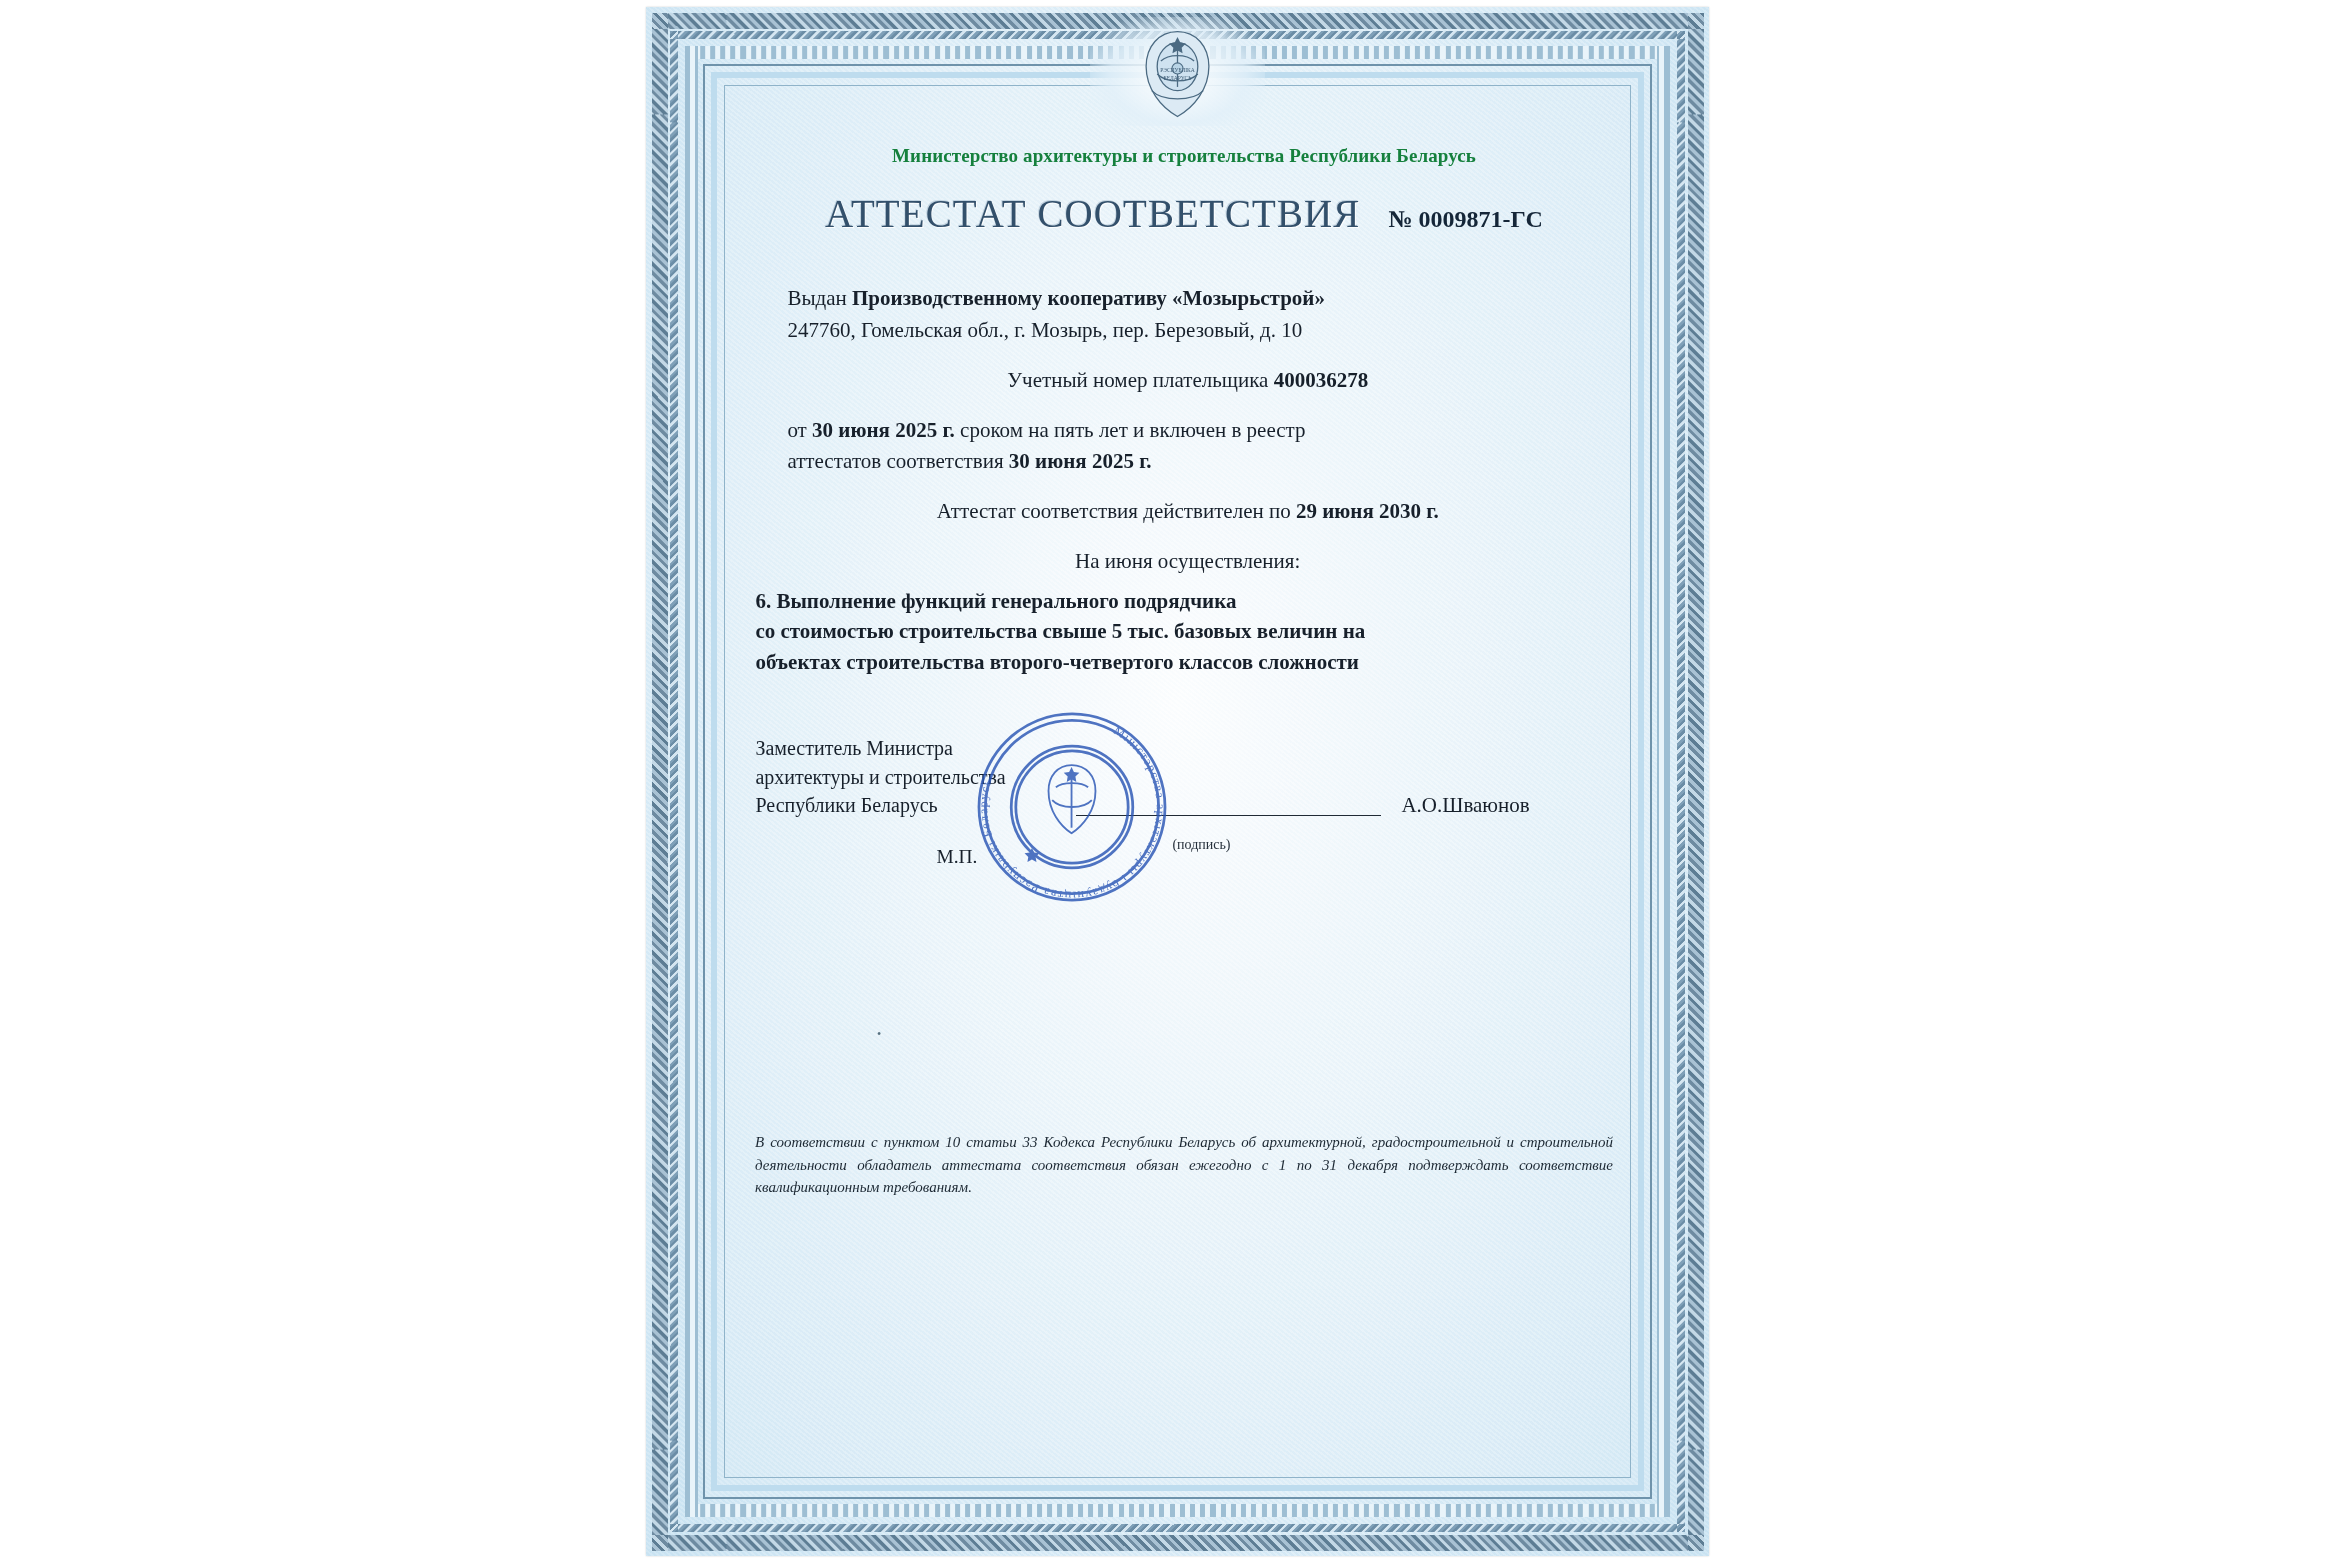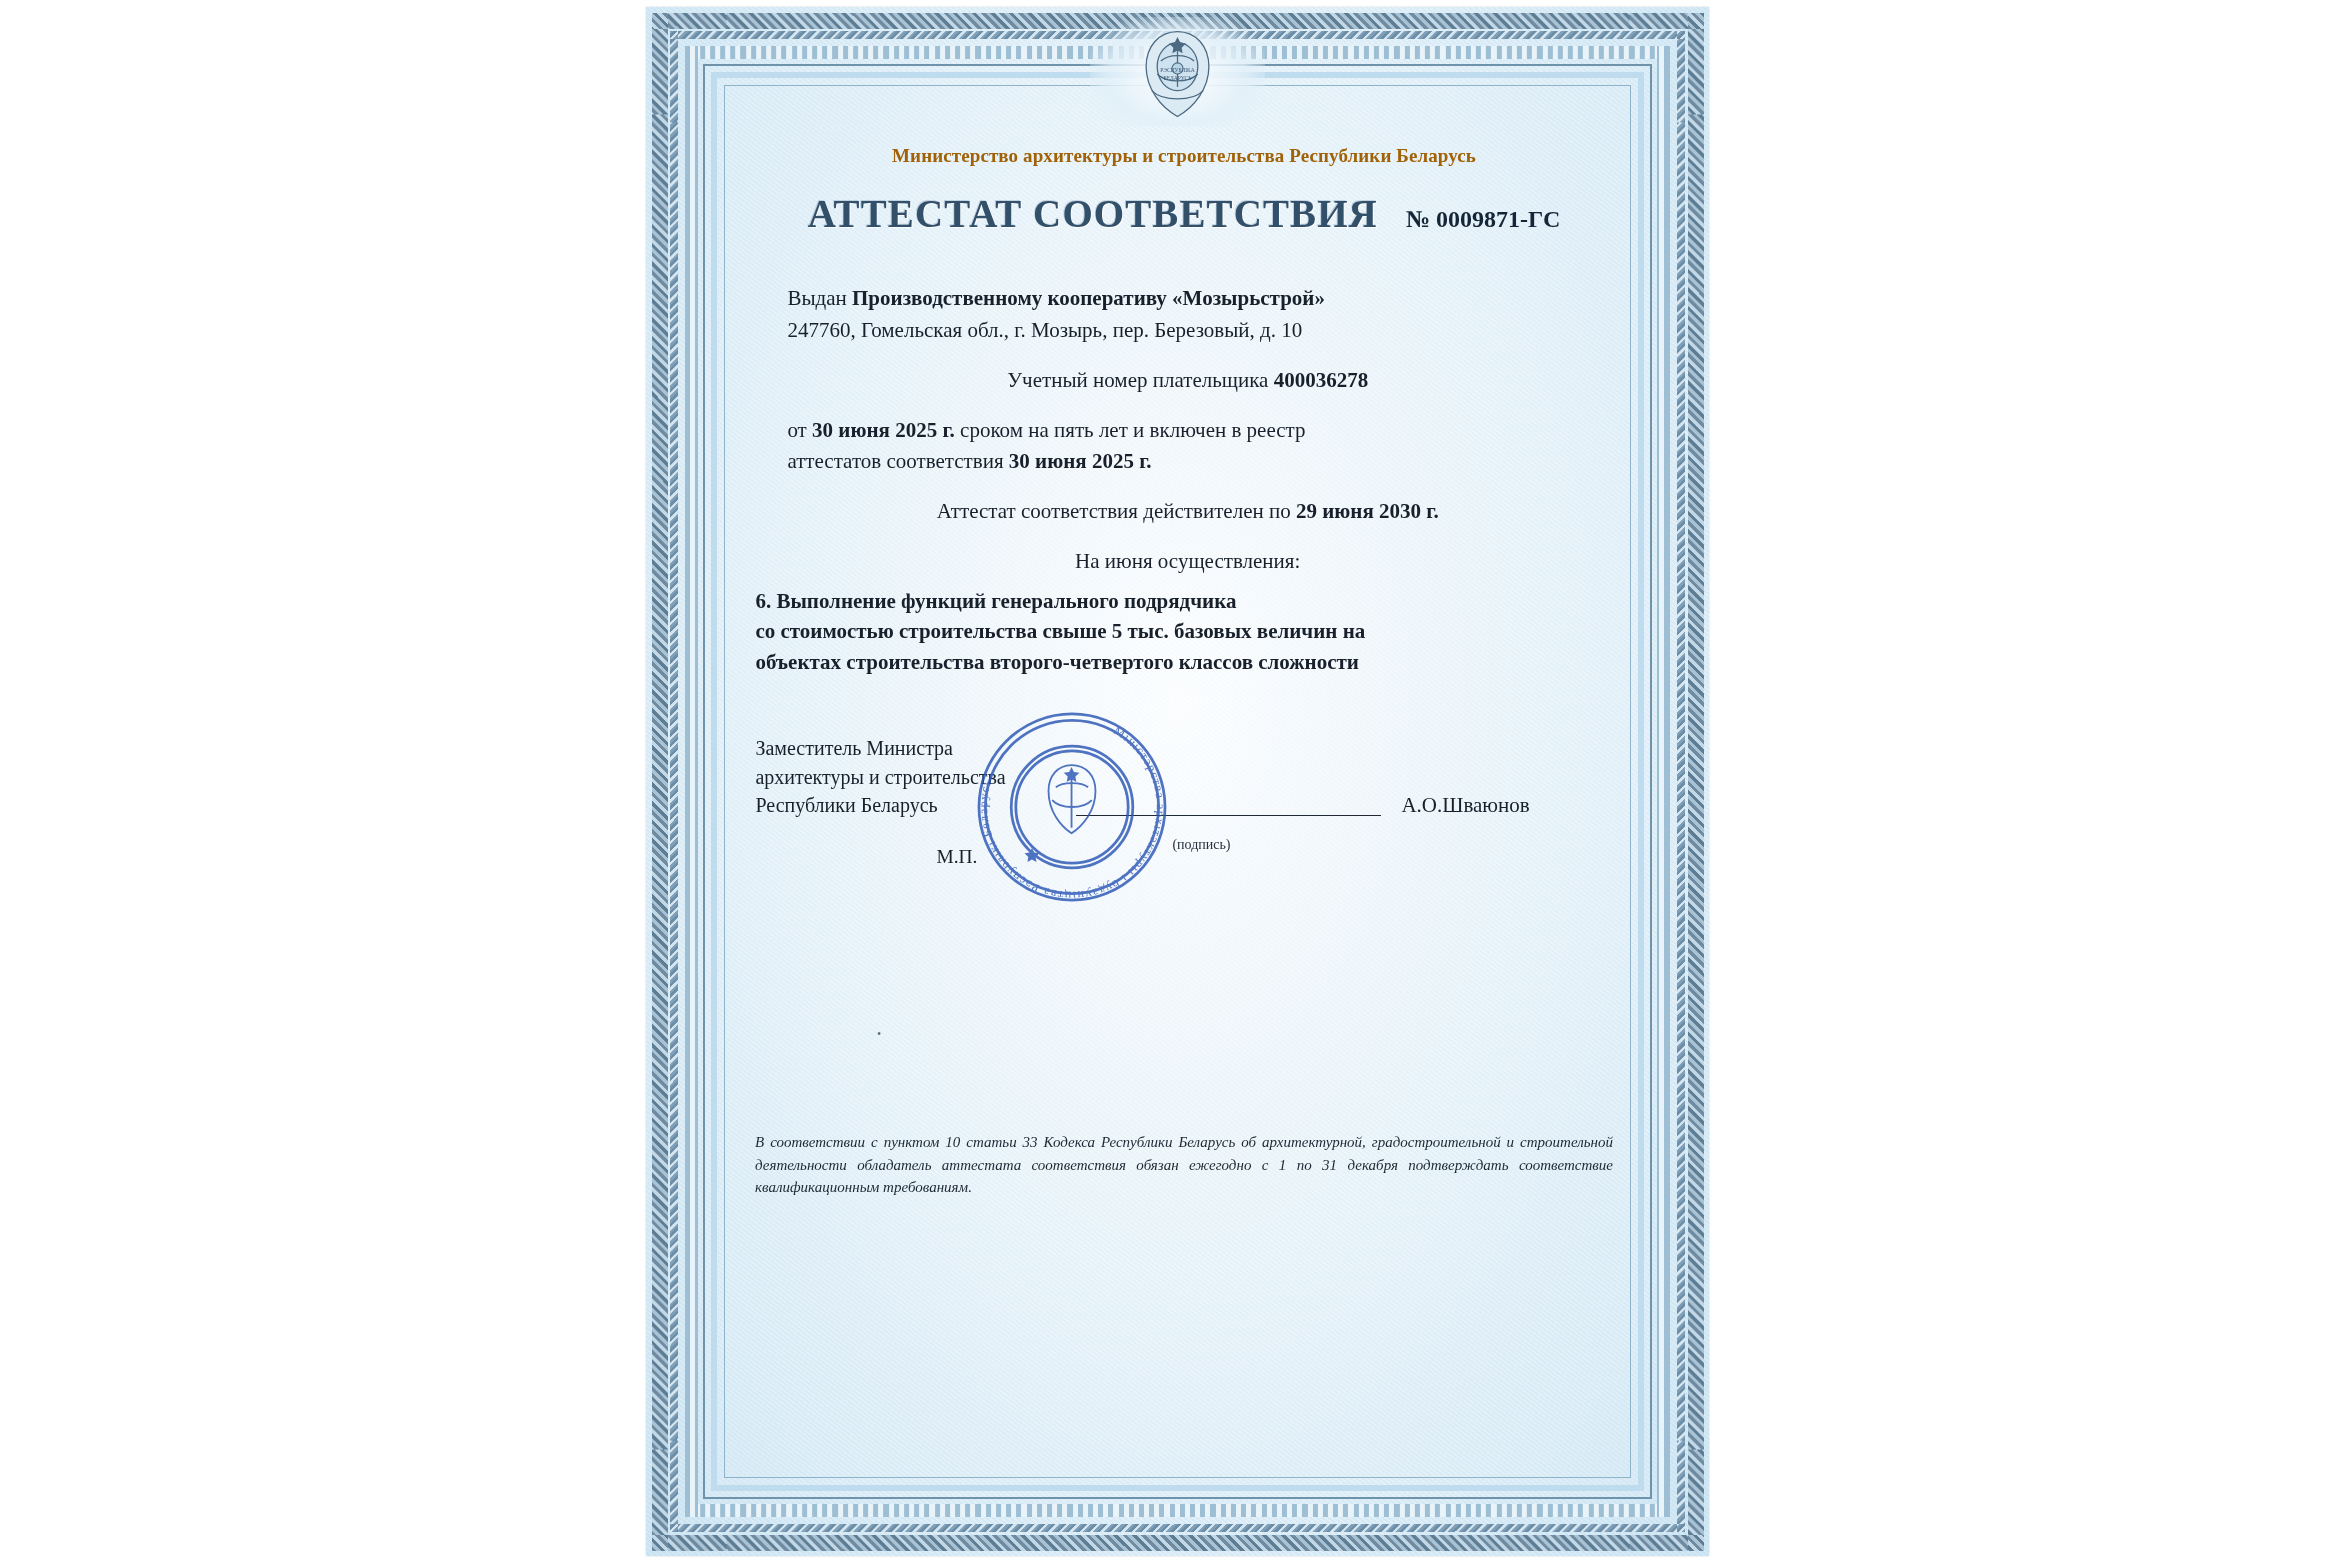--- a/index.html
+++ b/index.html
@@ -131,33 +131,33 @@
     left: 102px;
     top: 138px;
     right: 89px;
     color: #1f2f3d;
   }
   .ministry {
     text-align: center;
     font-size: 19px;
     font-weight: 700;
     letter-spacing: 0.1px;
-    color: #a16207;
+    color: #15803d;
     margin-bottom: 24px;
   }
   .title-row {
     display: flex;
     align-items: baseline;
     justify-content: center;
     gap: 28px;
     margin-bottom: 48px;
   }
   .title-main {
     font-size: 39px;
-    font-weight: 700;
+    font-weight: 400;
     letter-spacing: 1.1px;
     color: #33506b;
     text-shadow: 0.9px 0.9px 0 rgba(255,255,255,.85), -0.9px -0.9px 0 rgba(120,150,175,.35);
   }
   .title-num {
     font-size: 24px;
     font-weight: 700;
     color: #152638;
     white-space: nowrap;
     font-family: Liberation Serif, serif;

